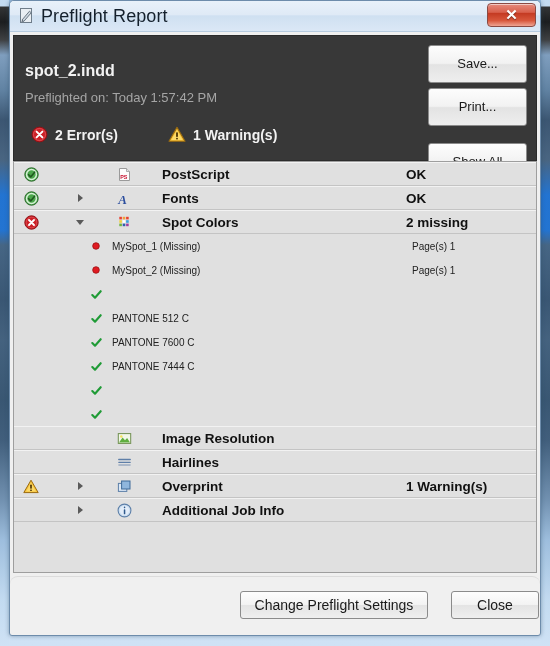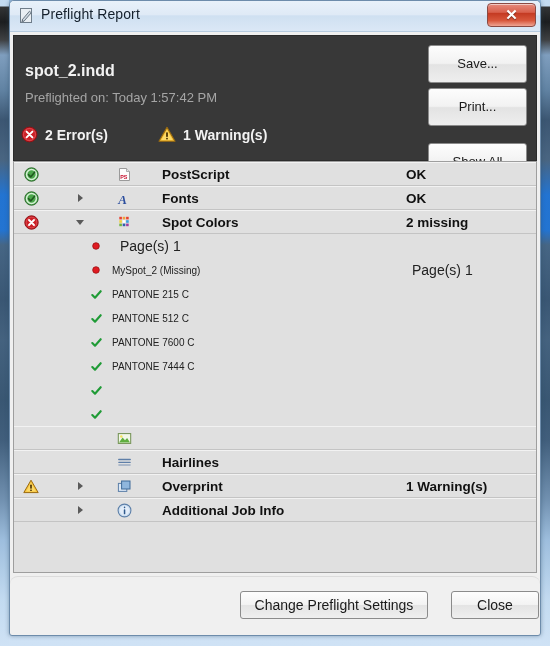--- a/index.html
+++ b/index.html
@@ -48,21 +48,21 @@
   #titlebar{
     position:relative;height:30px;
     background:linear-gradient(to bottom,#e8f1fa 0%,#dfeaf6 45%,#cfe0f1 50%,#dbe8f6 100%);
     border-bottom:1px solid #b6cbdf;
   }
   #title-icon{
     position:absolute;left:8px;top:6px;width:17px;height:17px;
   }
   #title-text{
     position:absolute;left:31px;top:5px;
-    font-size:14px;color:#14202c;letter-spacing:.1px;
+    font-size:18px;color:#14202c;letter-spacing:.1px;
     white-space:nowrap;
   }
   #close-button{
     position:absolute;right:4px;top:2px;width:47px;height:22px;
     border:1px solid #8a4a43;border-radius:4px;
     background:linear-gradient(to bottom,#e58b7d 0%,#d9604c 38%,#c43a22 42%,#d8573c 75%,#efa493 100%);
     box-shadow:inset 0 1px 0 rgba(255,255,255,.55);
     cursor:pointer;
   }
   #close-button .x{
@@ -80,21 +80,21 @@
   }
   #doc-name{
     position:absolute;left:11px;top:26px;
     font-size:16px;font-weight:bold;color:#f2f2f2;
   }
   #preflighted-on{
     position:absolute;left:11px;top:54px;
     font-size:13px;color:#a5a5a5;
   }
   #counts{
-    position:absolute;left:7px;top:90px;
+    position:absolute;left:17px;top:90px;
     display:flex;align-items:flex-end;
   }
   .count-group{display:flex;align-items:center;}
   .count-label{
     font-size:14px;font-weight:bold;color:#f2f2f2;margin-left:7px;
     white-space:nowrap;
   }
   #warning-group{margin-left:50px;}
 
   #header-buttons{
@@ -137,21 +137,21 @@
 
   .cell-status{width:34px;display:flex;justify-content:center;align-items:center;flex:0 0 34px;}
   .cell-twisty{width:24px;display:flex;justify-content:center;align-items:center;flex:0 0 24px;}
   .cell-icon{width:24px;display:flex;justify-content:center;align-items:center;flex:0 0 24px;}
   .cell-label{flex:1 1 auto;padding-left:6px;}
   .cell-value{width:130px;flex:0 0 130px;}
 
   .label-top{font-size:13.5px;font-weight:bold;color:#111;white-space:nowrap;}
   .value-top{font-size:13.5px;font-weight:bold;color:#111;white-space:nowrap;}
   .label-child{font-size:10px;color:#222;white-space:nowrap;}
-  .value-child{font-size:14px;color:#222;white-space:nowrap;padding-left:14px;}
+  .value-child{font-size:10px;color:#222;white-space:nowrap;padding-left:14px;}
 
   .child-indent{flex:0 0 72px;width:72px;}
   .child-bullet{flex:0 0 20px;width:20px;display:flex;align-items:center;justify-content:center;}
   .child-value-pad{flex:0 0 124px;width:124px;}
 
   
   .twisty-right{
     width:0;height:0;border-left:5px solid #5a5a5a;
     border-top:4px solid transparent;border-bottom:4px solid transparent;
     cursor:pointer;
@@ -307,40 +307,40 @@
             <div class="cell-label label-top">Spot Colors</div>
             <div class="cell-value value-top">2 missing</div>
           </div>
           <div class="row child">
             <div class="child-indent"></div>
             <div class="child-bullet">
               <svg width="10" height="10" viewBox="0 0 10 10">
                 <circle cx="5" cy="5" r="3.3" fill="#e01b22" stroke="#9c1013" stroke-width=".8"></circle>
               </svg>
             </div>
+            <div class="cell-label label-child">MySpot_1 (Missing)</div>
             <div class="child-value-pad value-child">Page(s) 1</div>
           </div>
           <div class="row child">
             <div class="child-indent"></div>
             <div class="child-bullet">
               <svg width="10" height="10" viewBox="0 0 10 10">
                 <circle cx="5" cy="5" r="3.3" fill="#e01b22" stroke="#9c1013" stroke-width=".8"></circle>
               </svg>
             </div>
             <div class="cell-label label-child">MySpot_2 (Missing)</div>
             <div class="child-value-pad value-child">Page(s) 1</div>
           </div>
           <div class="row child">
             <div class="child-indent"></div>
             <div class="child-bullet">
               <svg width="11" height="11" viewBox="0 0 11 11">
                 <path d="M1.3 6 L4 8.7 L9.7 2.2" fill="none" stroke="#1f9b36" stroke-width="2.1" stroke-linecap="round" stroke-linejoin="round"></path>
               </svg>
             </div>
-            <div class="cell-label label-child">PANTONE 215 C</div>
             <div class="child-value-pad value-child"></div>
           </div>
           <div class="row child">
             <div class="child-indent"></div>
             <div class="child-bullet">
               <svg width="11" height="11" viewBox="0 0 11 11">
                 <path d="M1.3 6 L4 8.7 L9.7 2.2" fill="none" stroke="#1f9b36" stroke-width="2.1" stroke-linecap="round" stroke-linejoin="round"></path>
               </svg>
             </div>
             <div class="cell-label label-child">PANTONE 512 C</div>
@@ -387,20 +387,21 @@
           <div class="row top-level">
             <div class="cell-status"></div>
             <div class="cell-twisty"></div>
             <div class="cell-icon">
               <svg width="15" height="15" viewBox="0 0 15 15">
                 <rect x="1.3" y="2.6" width="12.4" height="9.8" fill="#f2f7e8" stroke="#6f8f4f" stroke-width="1"></rect>
                 <path d="M2 11.4 L5.6 6.4 L8 9.2 L10.1 7 L13 11.4 Z" fill="#5fae3f"></path>
                 <circle cx="4.3" cy="5.4" r="1.25" fill="#f5e05a"></circle>
               </svg>
             </div>
+            <div class="cell-label label-top">Image Resolution</div>
             <div class="cell-value value-top"></div>
           </div>
           <div class="row top-level">
             <div class="cell-status"></div>
             <div class="cell-twisty"></div>
             <div class="cell-icon">
               <svg width="15" height="15" viewBox="0 0 15 15">
                 <g stroke="#5f7fa8" stroke-linecap="round">
                   <line x1="1.8" y1="4.6" x2="13.2" y2="4.6" stroke-width="1.5"></line>
                   <line x1="1.8" y1="7.4" x2="13.2" y2="7.4" stroke-width="1.1"></line>

